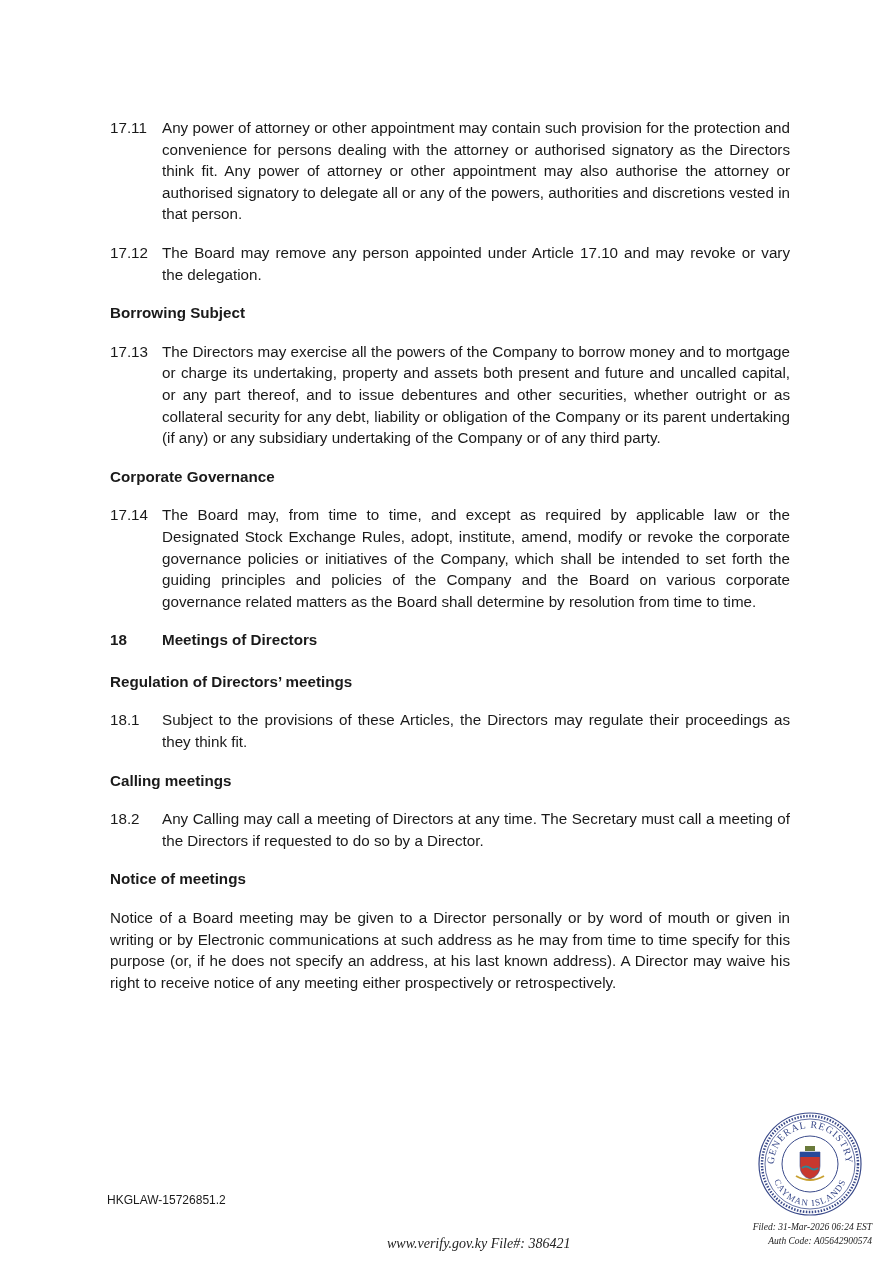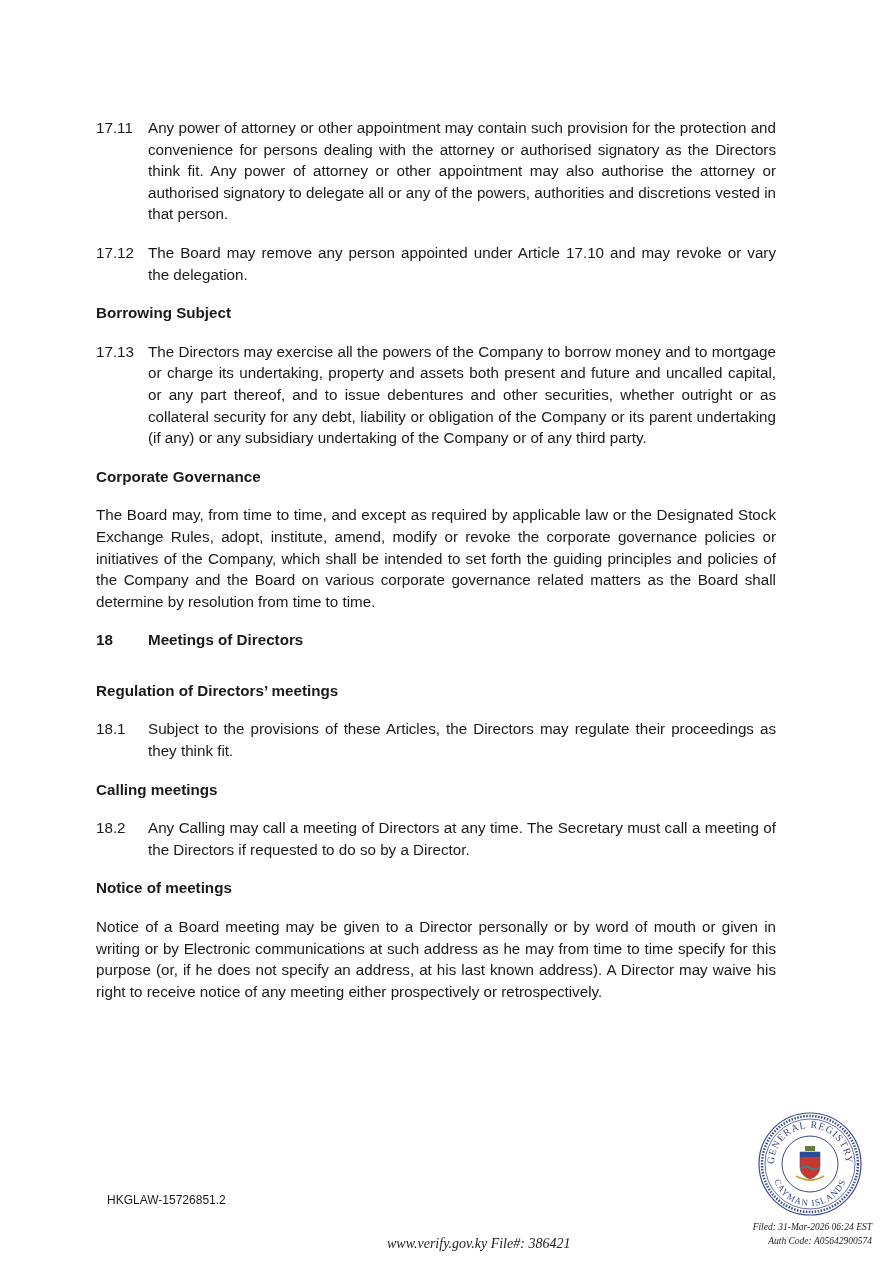--- a/index.html
+++ b/index.html
@@ -1,24 +1,24 @@
 <!DOCTYPE html>
 <html><head>
   <meta charset="utf-8">
   <style>
     html, body { margin: 0; padding: 0; background: #ffffff; }
     body { width: 892px; height: 1263px; position: relative; overflow: hidden;
            font-family: "Liberation Sans", sans-serif; color: #1a1a1a; }
     .page { position: absolute; left: 0; top: 0; width: 892px; height: 1263px; background: #fff; }
-    .content { position: absolute; left: 96px; top: 117px; width: 680px; }
+    .content { position: absolute; left: 110px; top: 117px; width: 680px; }
     .clause { display: flex; font-size: 15.2px; line-height: 21.6px; margin-bottom: 17px; }
     .clause .num { width: 52px; flex: 0 0 52px; }
     .clause .txt { flex: 1; text-align: justify; }
     .heading { font-weight: bold; font-size: 15.2px; line-height: 21.6px; margin-bottom: 17px; }
-    .section-heading { display: flex; font-weight: bold; font-size: 15.2px; line-height: 21.6px; margin-bottom: 29px; }
+    .section-heading { display: flex; font-weight: bold; font-size: 15.2px; line-height: 21.6px; margin-bottom: 20px; }
     .section-heading .num { width: 52px; flex: 0 0 52px; }
     .doc-ref { position: absolute; left: 107px; top: 1193px; font-size: 12px; color: #1a1a1a; }
     .verify { position: absolute; left: 387px; top: 1236px; font-family: "Liberation Serif", serif;
               font-style: italic; font-size: 14px; color: #222; }
     .seal { position: absolute; left: 756px; top: 1110px; width: 108px; height: 108px; }
     .filed { position: absolute; left: 752px; top: 1220px; font-family: "Liberation Serif", serif;
              font-style: italic; font-size: 9.5px; line-height: 14px; color: #222; text-align: right; width: 120px; }
   </style>
 </head>
 <body>
@@ -33,20 +33,21 @@
       <span class="num">17.12</span>
       <span class="txt">The Board may remove any person appointed under Article 17.10 and may revoke or vary the delegation.</span>
     </div>
     <div class="heading">Borrowing Subject</div>
     <div class="clause">
       <span class="num">17.13</span>
       <span class="txt">The Directors may exercise all the powers of the Company to borrow money and to mortgage or charge its undertaking, property and assets both present and future and uncalled capital, or any part thereof, and to issue debentures and other securities, whether outright or as collateral security for any debt, liability or obligation of the Company or its parent undertaking (if any) or any subsidiary undertaking of the Company or of any third party.</span>
     </div>
     <div class="heading">Corporate Governance</div>
     <div class="clause">
+      <span class="num">17.14</span>
       <span class="txt">The Board may, from time to time, and except as required by applicable law or the Designated Stock Exchange Rules, adopt, institute, amend, modify or revoke the corporate governance policies or initiatives of the Company, which shall be intended to set forth the guiding principles and policies of the Company and the Board on various corporate governance related matters as the Board shall determine by resolution from time to time.</span>
     </div>
     <div class="section-heading">
       <span class="num">18</span>
       <span>Meetings of Directors</span>
     </div>
     <div class="heading">Regulation of Directors’ meetings</div>
     <div class="clause">
       <span class="num">18.1</span>
       <span class="txt">Subject to the provisions of these Articles, the Directors may regulate their proceedings as they think fit.</span>

